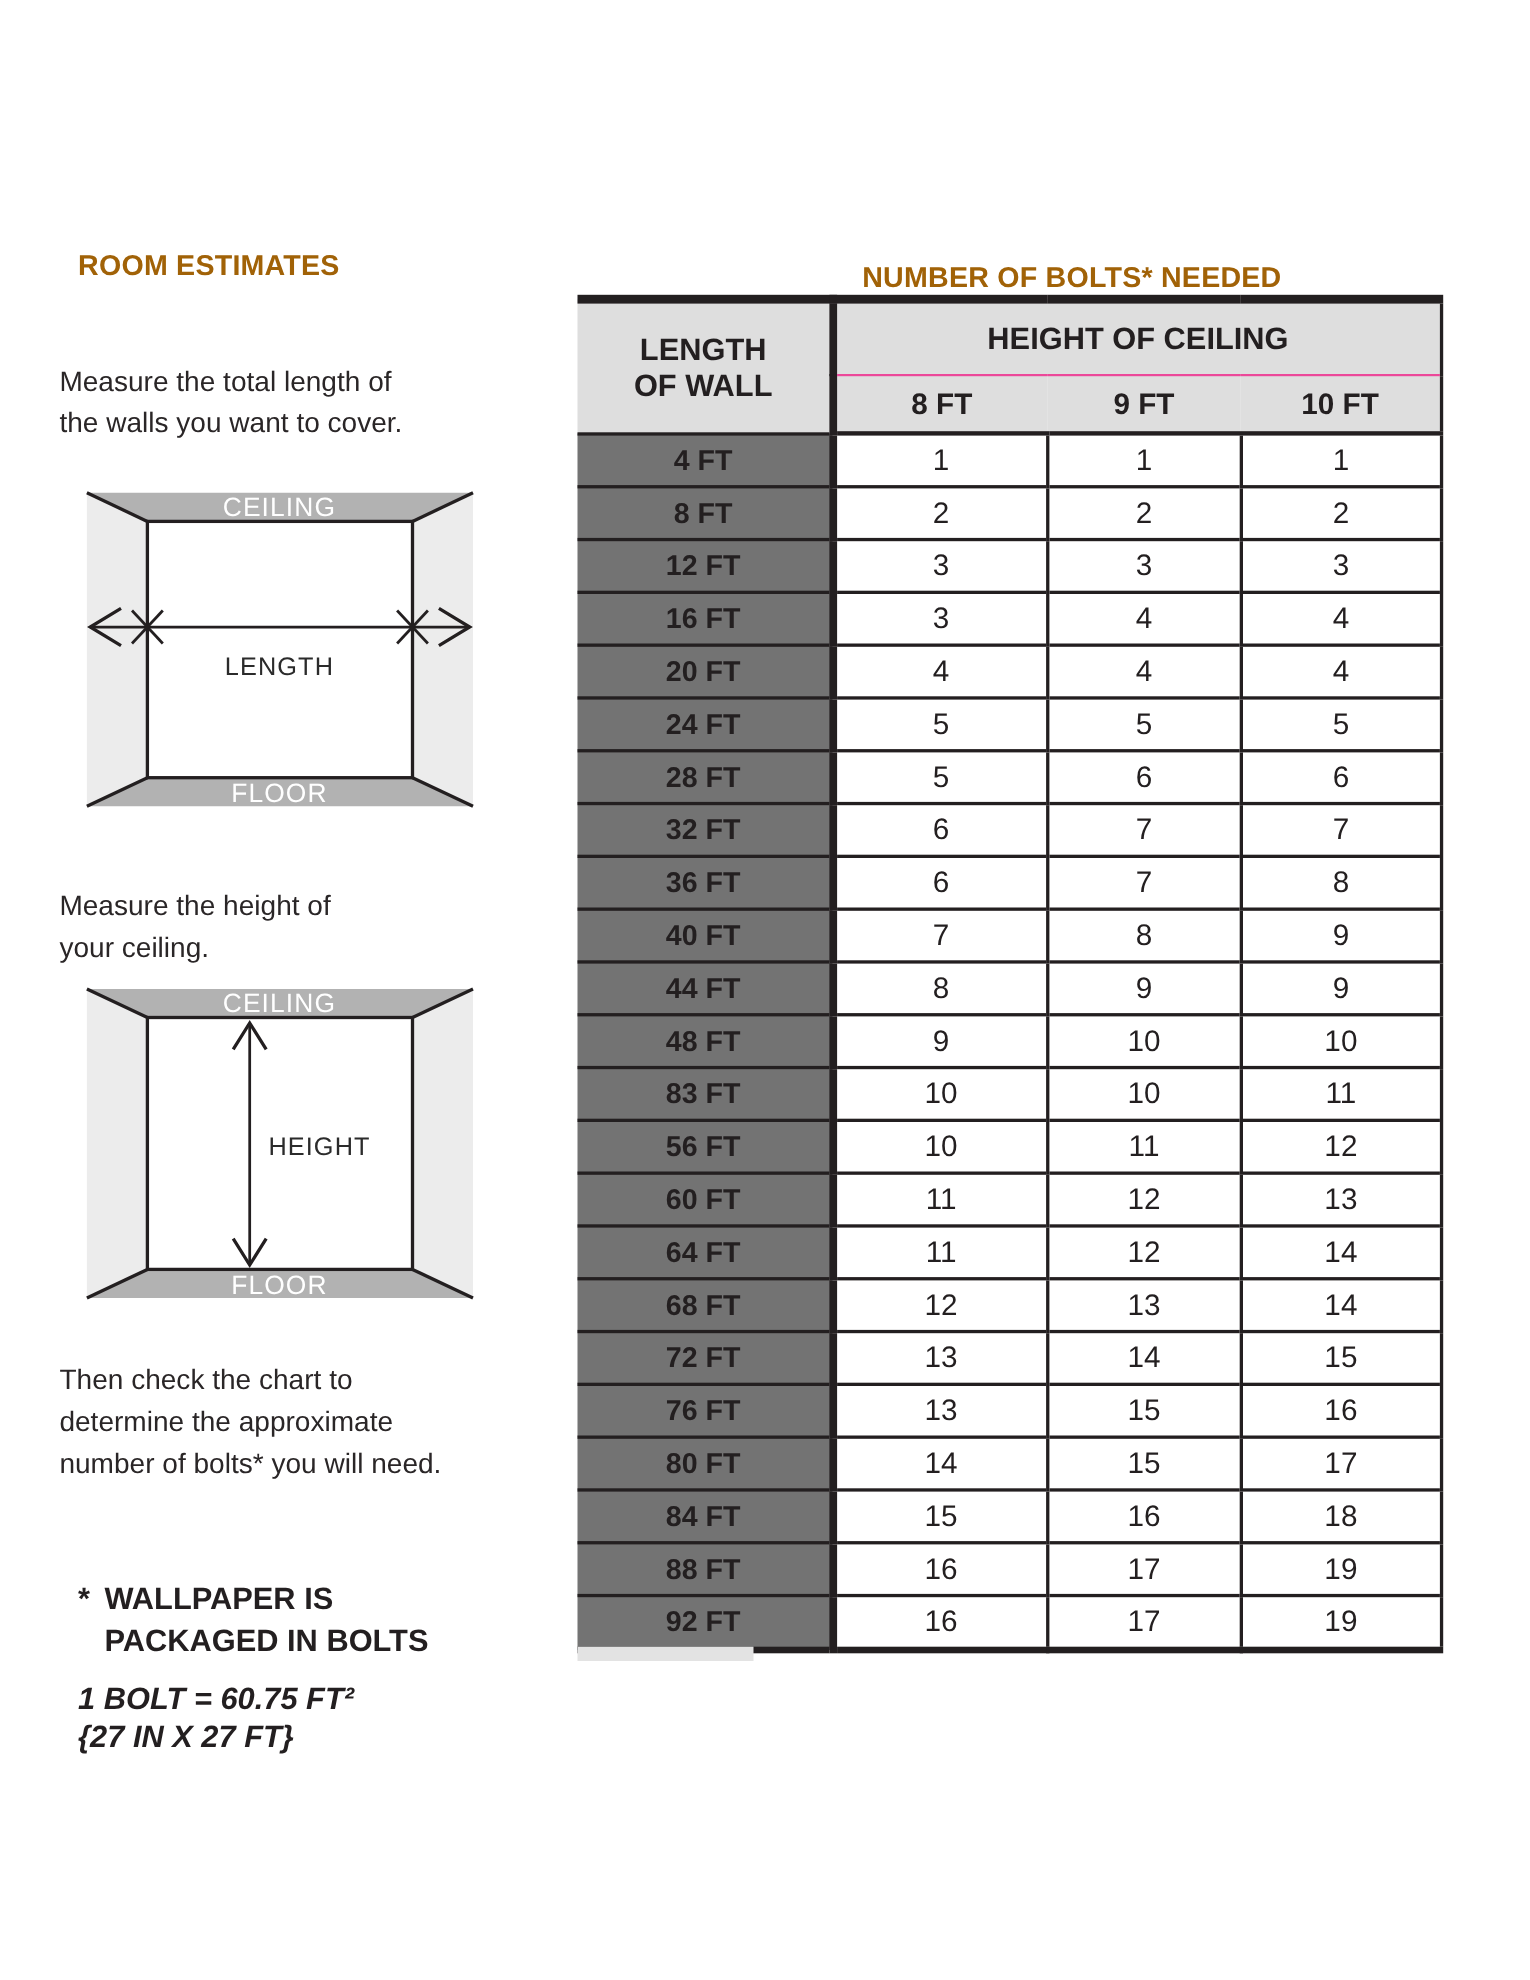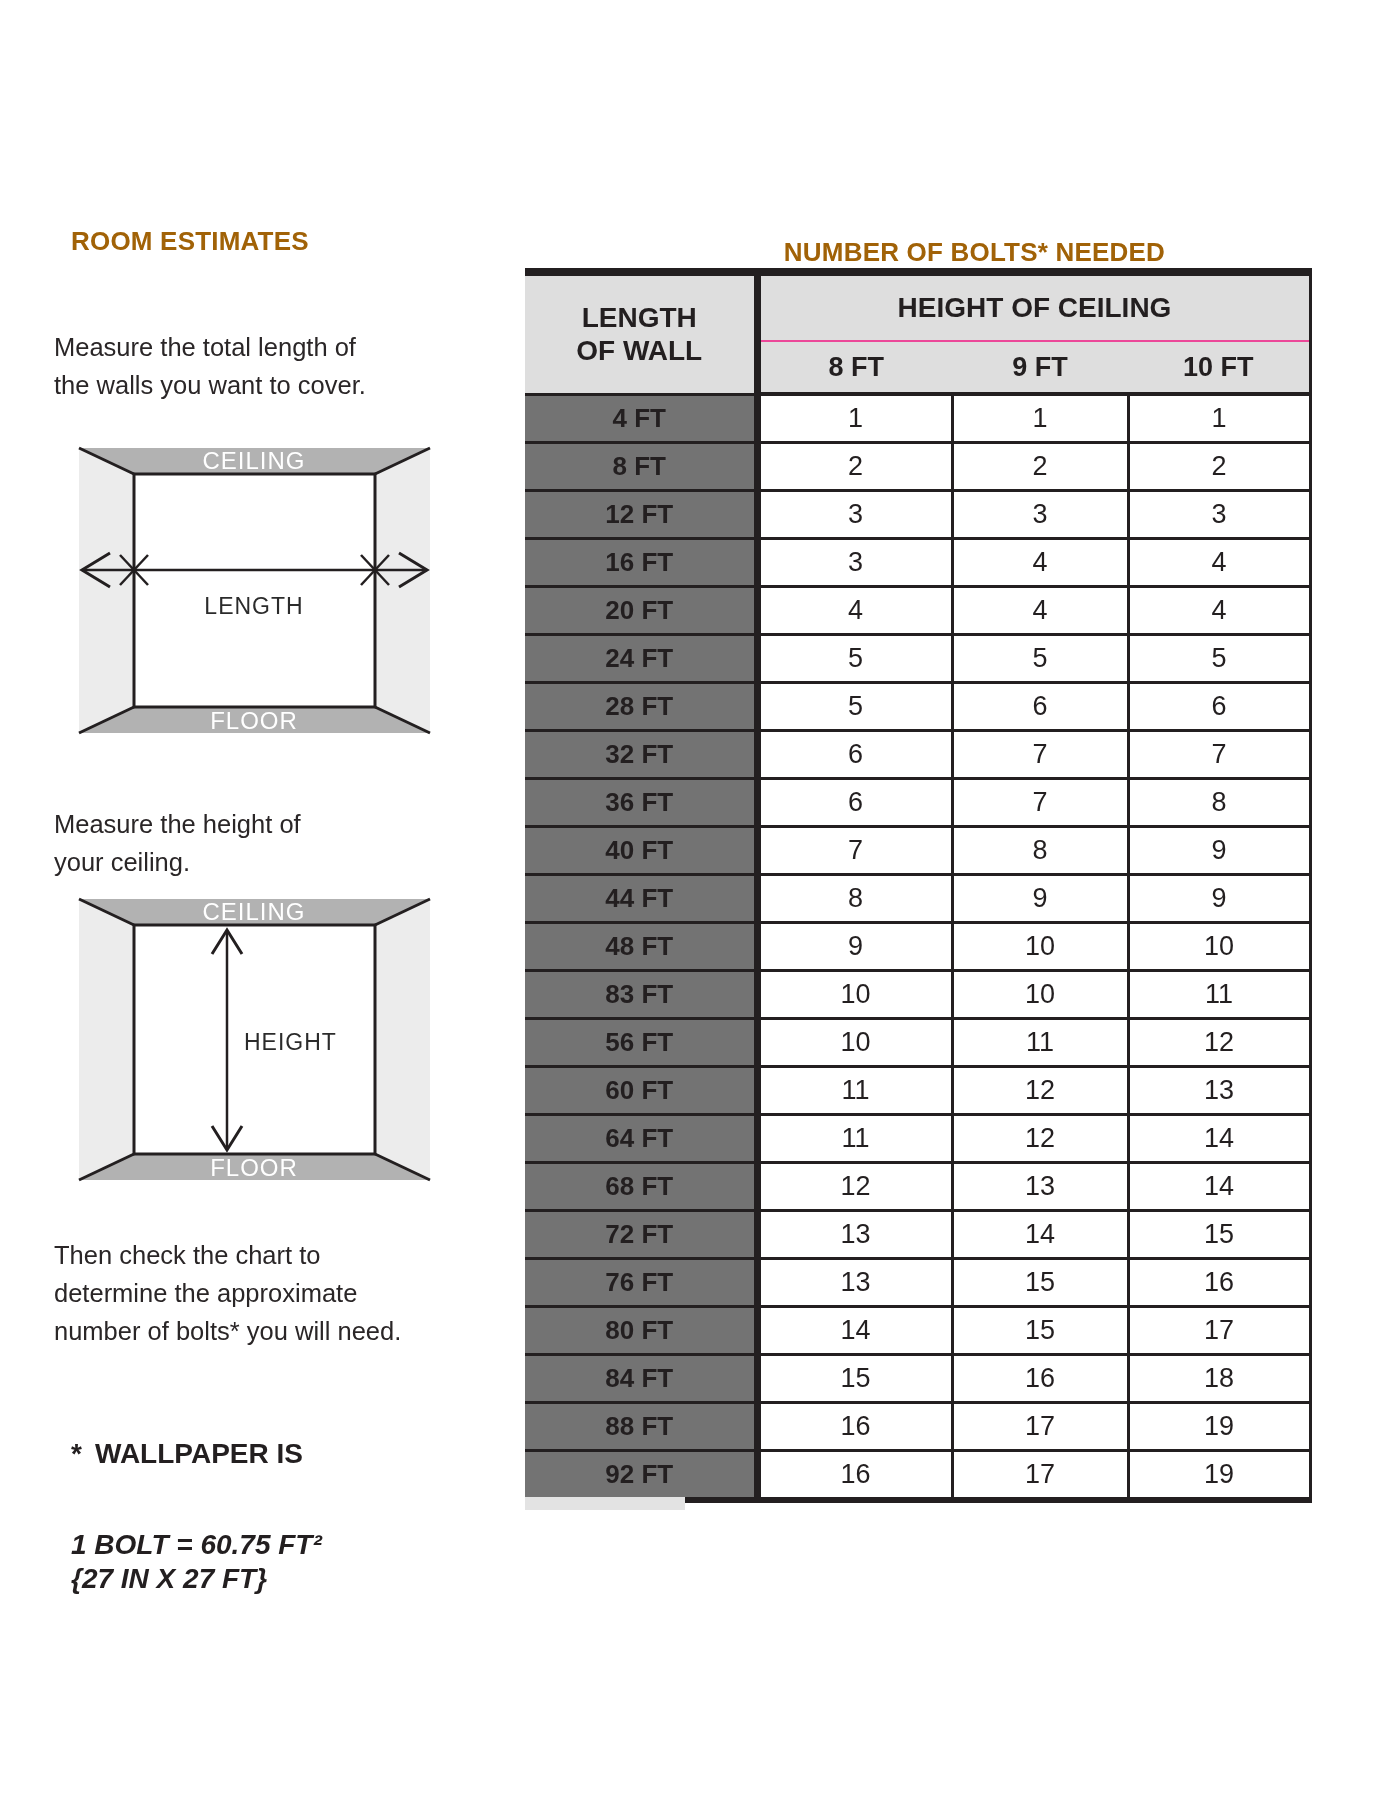--- a/index.html
+++ b/index.html
@@ -109,20 +109,21 @@
 
   <div class="abs step step3 pre">Then check the chart to
 determine the approximate
 number of bolts* you will need.</div>
 
   <div class="abs fn fn-block">
     <div class="fn-line">
       <span class="fn-star">*</span>
       <span>WALLPAPER IS</span>
     </div>
+    <div class="fn-indent">PACKAGED IN BOLTS</div>
   </div>
 
   <div class="abs fn eq-block">
     <div>1 BOLT = 60.75 FT²</div>
     <div>{27 IN X 27 FT}</div>
   </div>
 
   <table class="bolt-table">
     <colgroup>
         <col style="width:232px">

